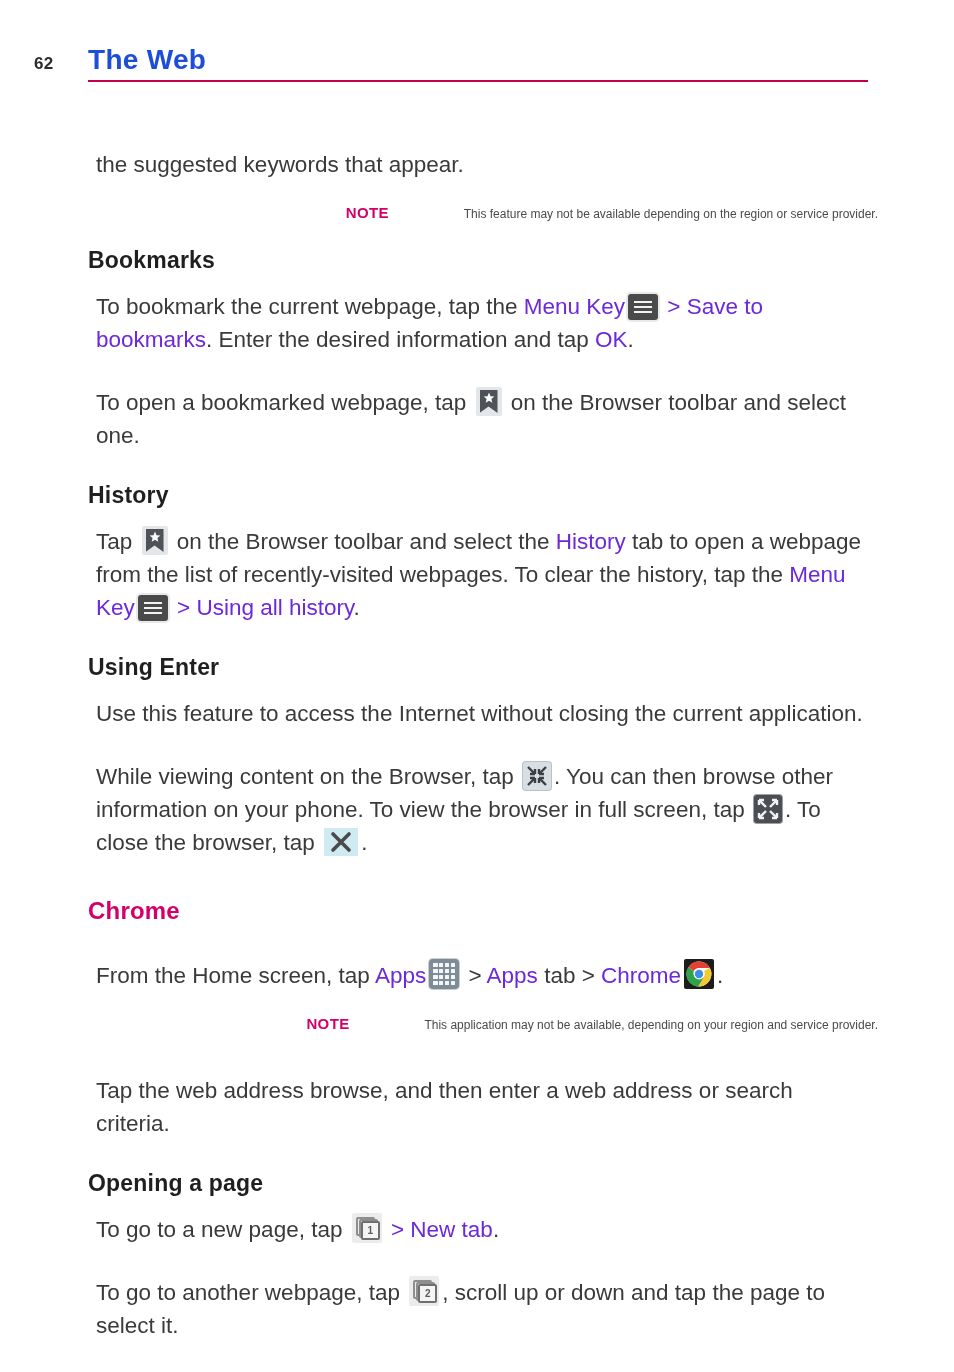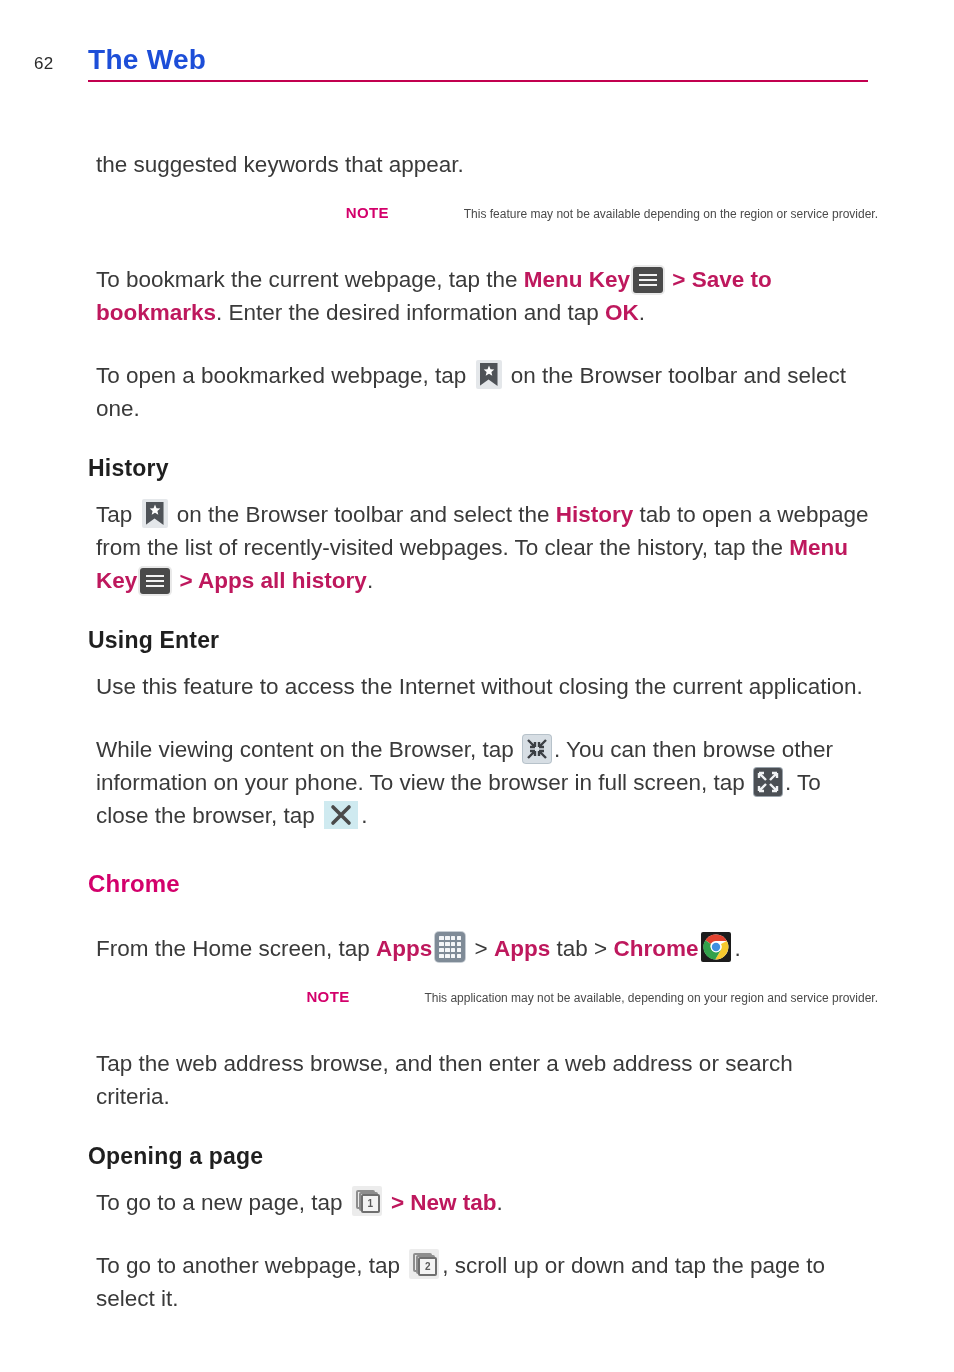--- a/index.html
+++ b/index.html
@@ -22,21 +22,21 @@
     left: 0;
     top: 44px;
     width: 954px;
     height: 40px;
   }
   .page-number {
     position: absolute;
     left: 34px;
     top: 10px;
     font-size: 17px;
-    font-weight: normal;
+    font-weight: bold;
     color: #2b2b2b;
     letter-spacing: .2px;
   }
   .header-title {
     position: absolute;
     left: 88px;
     top: 0px;
     font-size: 28px;
     font-weight: bold;
     color: #1d4ed8;
@@ -72,21 +72,21 @@
 
   h2.section-head {
     margin: 0;
     font-size: 23px;
     font-weight: bold;
     color: #1f1f1f;
     letter-spacing: .2px;
   }
   h2.section-head.accent { color: #d3006b; font-size: 24px; }
 
-  .b { font-weight: bold; color: #be185d; }
+  .b { font-weight: normal; color: #6d28d9; }
 
   
   .note-row {
     display: flex;
     align-items: baseline;
     padding-left: 14px;
     justify-content: flex-end;
   }
   .note-label {
     font-size: 15px;
@@ -227,36 +227,37 @@
 
   <div class="gap-s"></div>
 
   <div class="note-row">
     <span class="note-label">NOTE</span>
     <span class="note-text">This feature may not be available depending on the region or service provider.</span>
   </div>
 
   <div class="gap-m"></div>
 
+  <h2 class="section-head">Bookmarks</h2>
   <div style="height:8px"></div>
   <p class="body-text"><span>To bookmark the current webpage, tap the </span><span class="b">Menu Key</span><span class="ico ico-menu"><i></i><i></i><i></i></span><span class="b"> &gt; </span><span class="b">Save to bookmarks</span><span>. Enter the desired information and tap </span><span class="b">OK</span><span>.</span></p>
 
   <div class="gap-s"></div>
 
   <p class="body-text"><span>To open a bookmarked webpage, tap </span><span class="ico ico-bm"><span class="rib"></span><svg width="12" height="12" viewBox="0 0 12 12">
           <polygon points="6,0.6 7.5,4.2 11.3,4.5 8.4,7 9.3,10.8 6,8.7 2.7,10.8 3.6,7 0.7,4.5 4.5,4.2" fill="#ffffff"></polygon>
         </svg></span><span> on the Browser toolbar and select one.</span></p>
 
   <div class="gap-m"></div>
 
   <h2 class="section-head">History</h2>
   <div style="height:8px"></div>
   <p class="body-text"><span>Tap </span><span class="ico ico-bm"><span class="rib"></span><svg width="12" height="12" viewBox="0 0 12 12">
           <polygon points="6,0.6 7.5,4.2 11.3,4.5 8.4,7 9.3,10.8 6,8.7 2.7,10.8 3.6,7 0.7,4.5 4.5,4.2" fill="#ffffff"></polygon>
-        </svg></span><span> on the Browser toolbar and select the </span><span class="b">History</span><span> tab to open a webpage from the list of recently-visited webpages. To clear the history, tap the </span><span class="b">Menu Key</span><span class="ico ico-menu"><i></i><i></i><i></i></span><span class="b"> &gt; </span><span class="b">Apps all history</span><span>.</span></p>
+        </svg></span><span> on the Browser toolbar and select the </span><span class="b">History</span><span> tab to open a webpage from the list of recently-visited webpages. To clear the history, tap the </span><span class="b">Menu Key</span><span class="ico ico-menu"><i></i><i></i><i></i></span><span class="b"> &gt; </span><span class="b">Using all history</span><span>.</span></p>
 
   <div class="gap-m"></div>
 
   <h2 class="section-head">Using Enter</h2>
   <div style="height:8px"></div>
   <p class="body-text">Use this feature to access the Internet without closing the current application.</p>
 
   <div class="gap-s"></div>
 
   <p class="body-text"><span>While viewing content on the Browser, tap </span><span class="ico ico-shrink"><svg width="22" height="22" viewBox="0 0 22 22">

